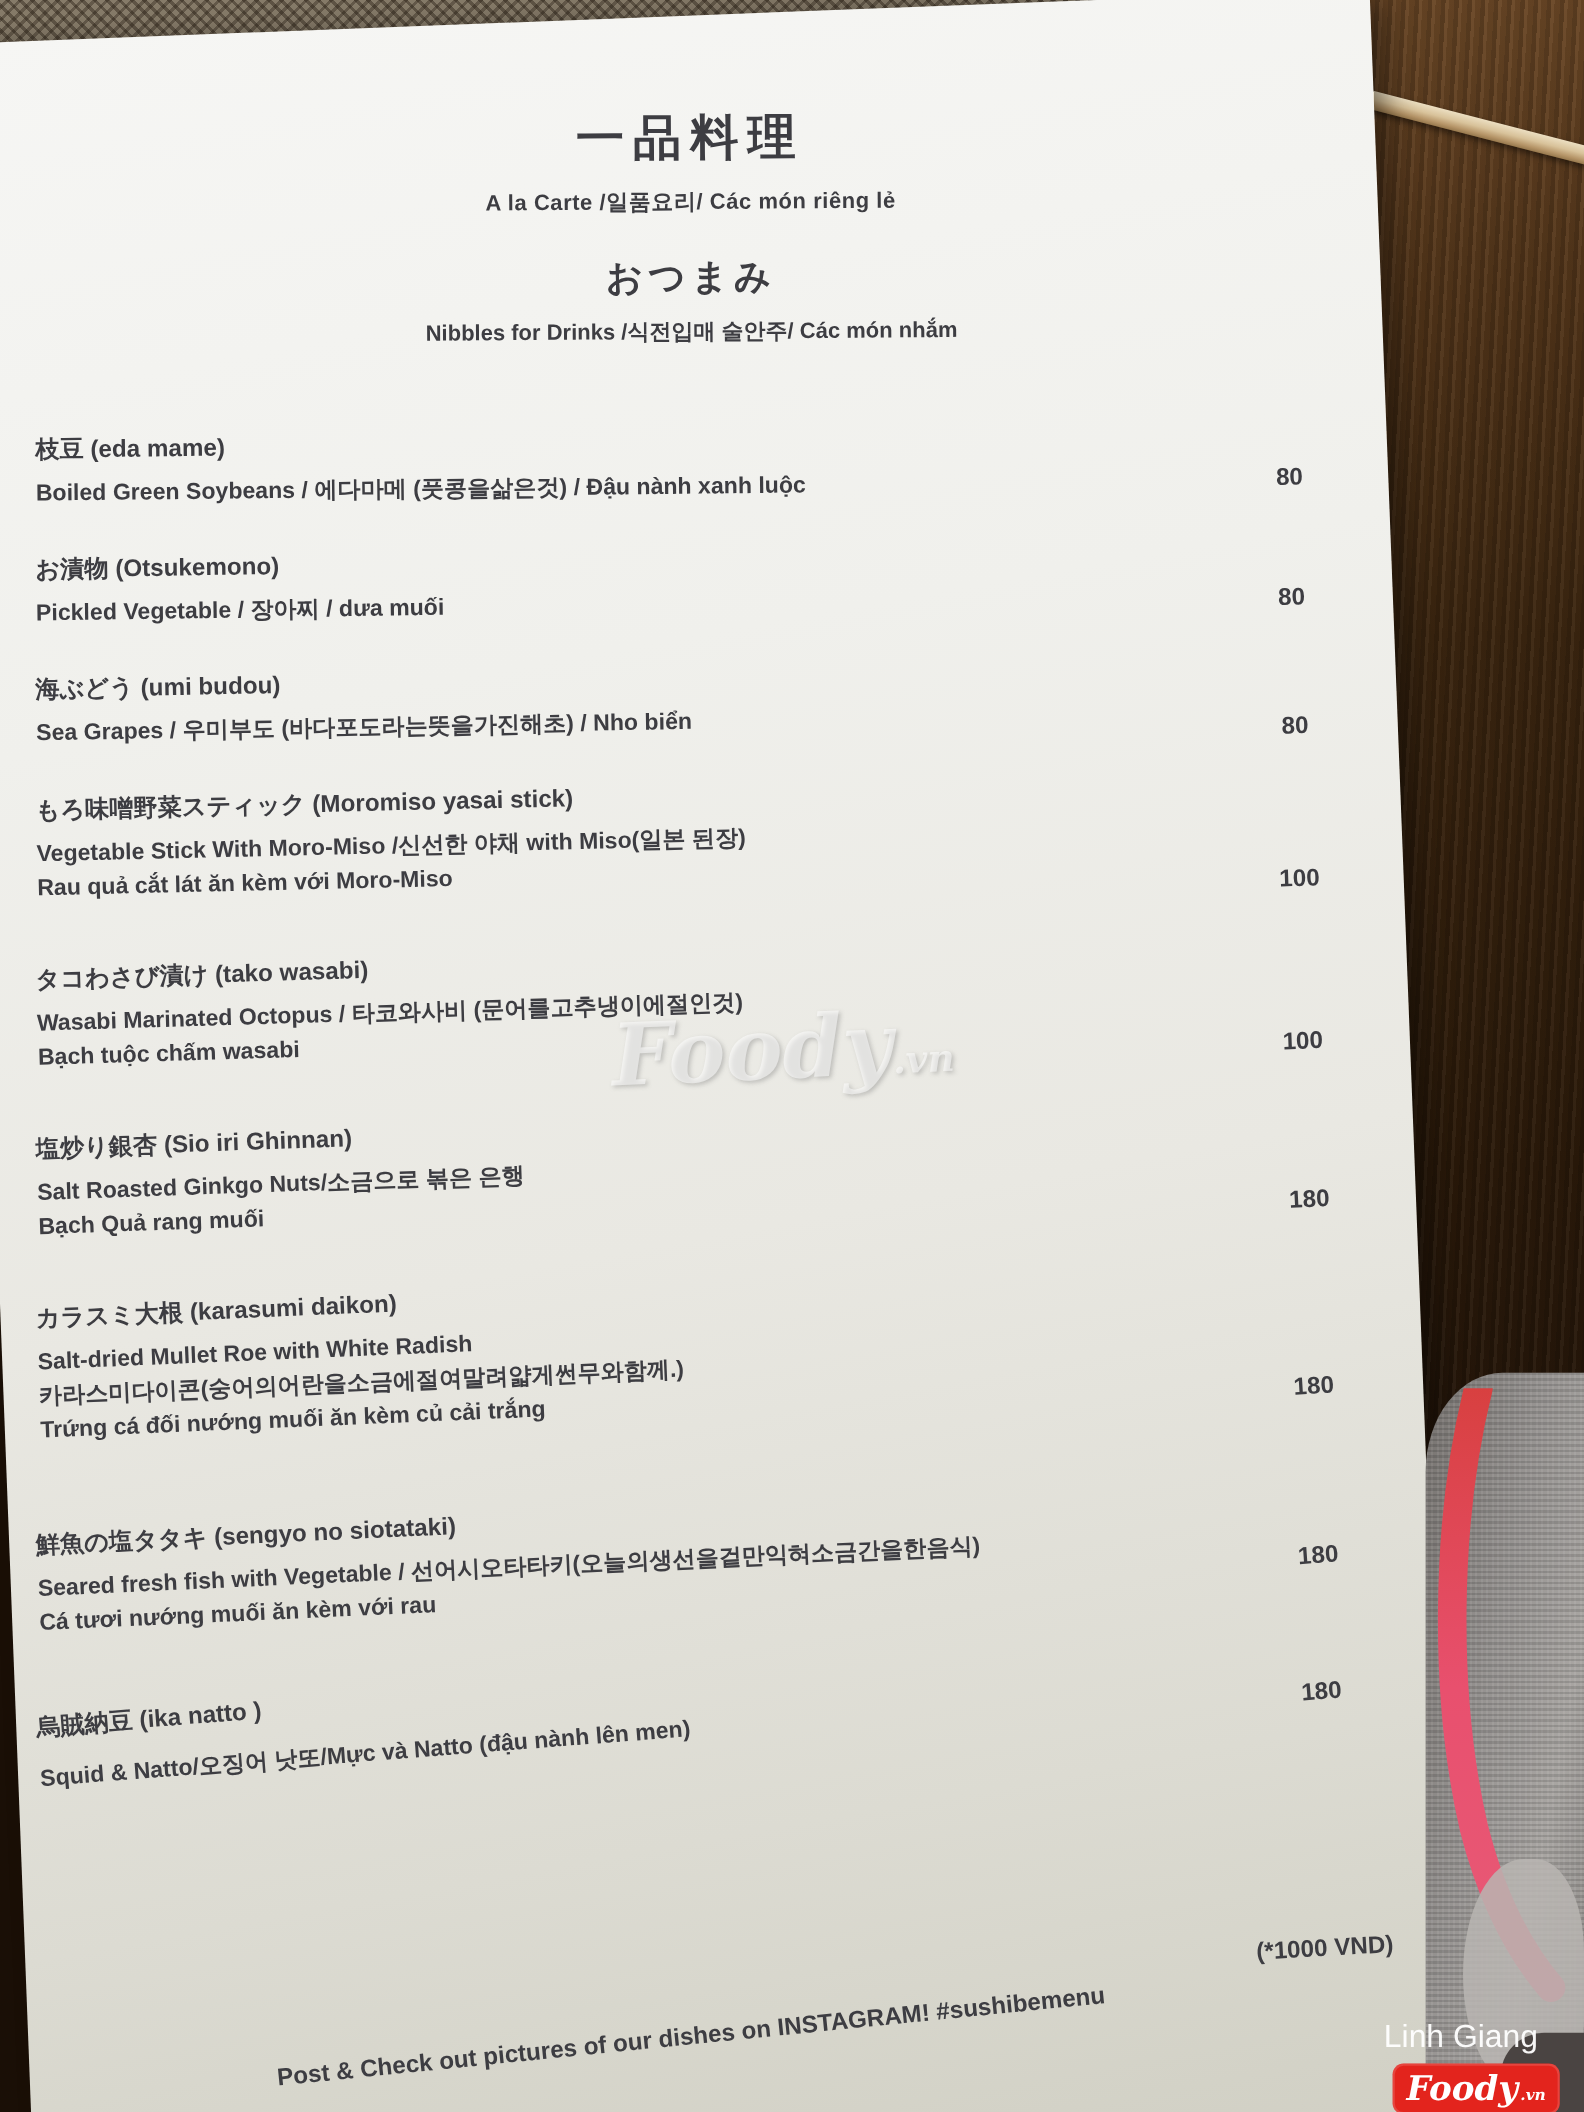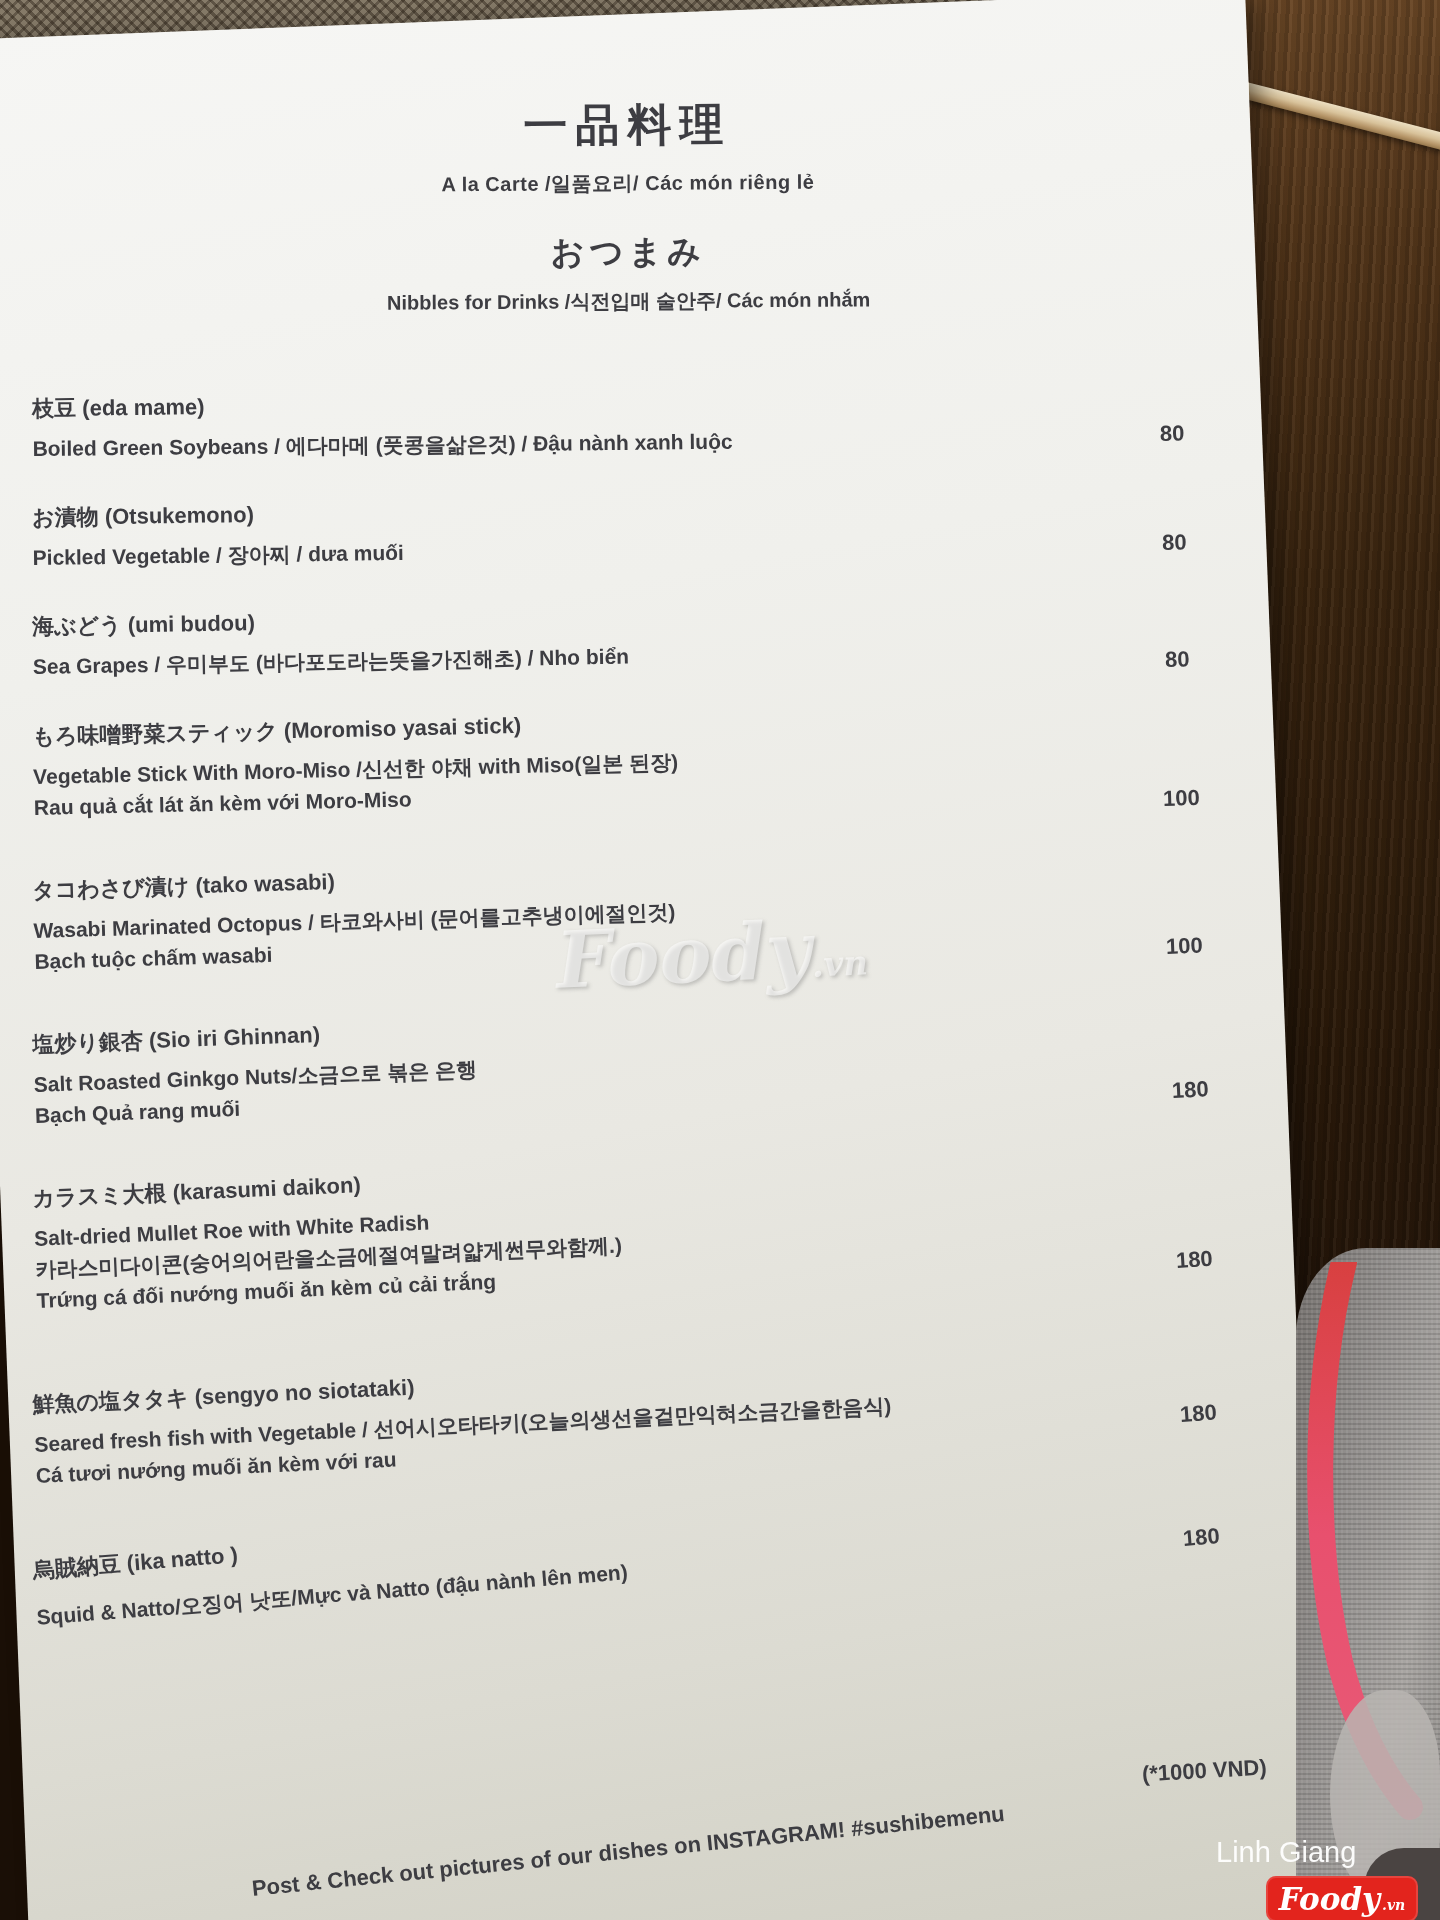--- a/index.html
+++ b/index.html
@@ -86,21 +86,21 @@
   .gray-blob{
     position:absolute;left:1330px;top:1690px;width:110px;height:210px;z-index:5;
     background:#b8b5b1;border-radius:50% 40% 30% 50%;opacity:.85;
   }
   .gray-dark{
     position:absolute;left:1364px;top:1848px;width:76px;height:72px;z-index:5;
     background:#4a4442;border-top-left-radius:40px;
   }
   .strap{position:absolute;left:1292px;top:1262px;z-index:5;}
   .username{
-    position:absolute;left:1216px;top:1836px;z-index:7;font-size:29px;
+    position:absolute;left:1258px;top:1836px;z-index:7;font-size:29px;
     color:rgba(255,255,255,0.95);white-space:nowrap;
   }
   .foody-logo{
     position:absolute;left:1266px;top:1876px;z-index:7;width:152px;height:46px;
     background:#e3241d;border-radius:10px;display:flex;align-items:center;justify-content:center;
     font-family:"DejaVu Serif","Liberation Serif",serif;font-style:italic;font-weight:bold;color:#ffffff;
     box-shadow:0 0 0 2px rgba(255,255,255,0.15) inset;
   }
   .logo-main{font-size:31px;}
   .logo-suffix{font-size:14px;margin-left:2px;margin-top:12px;}

